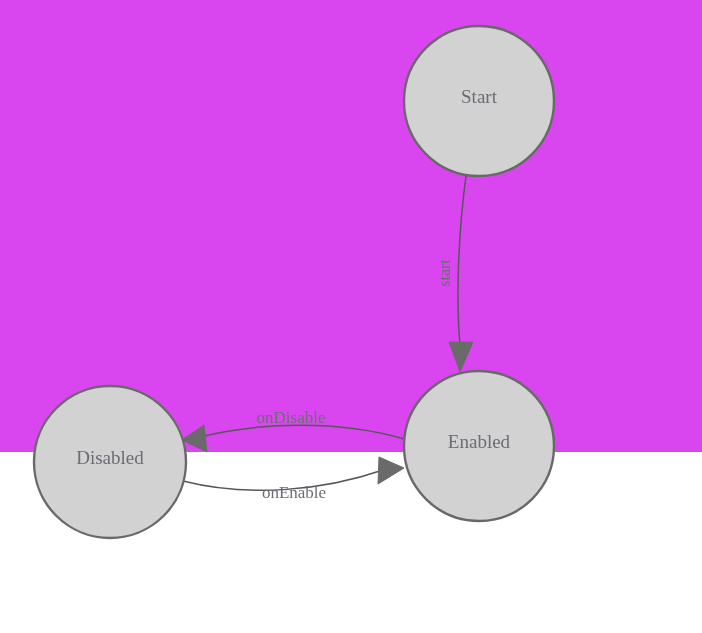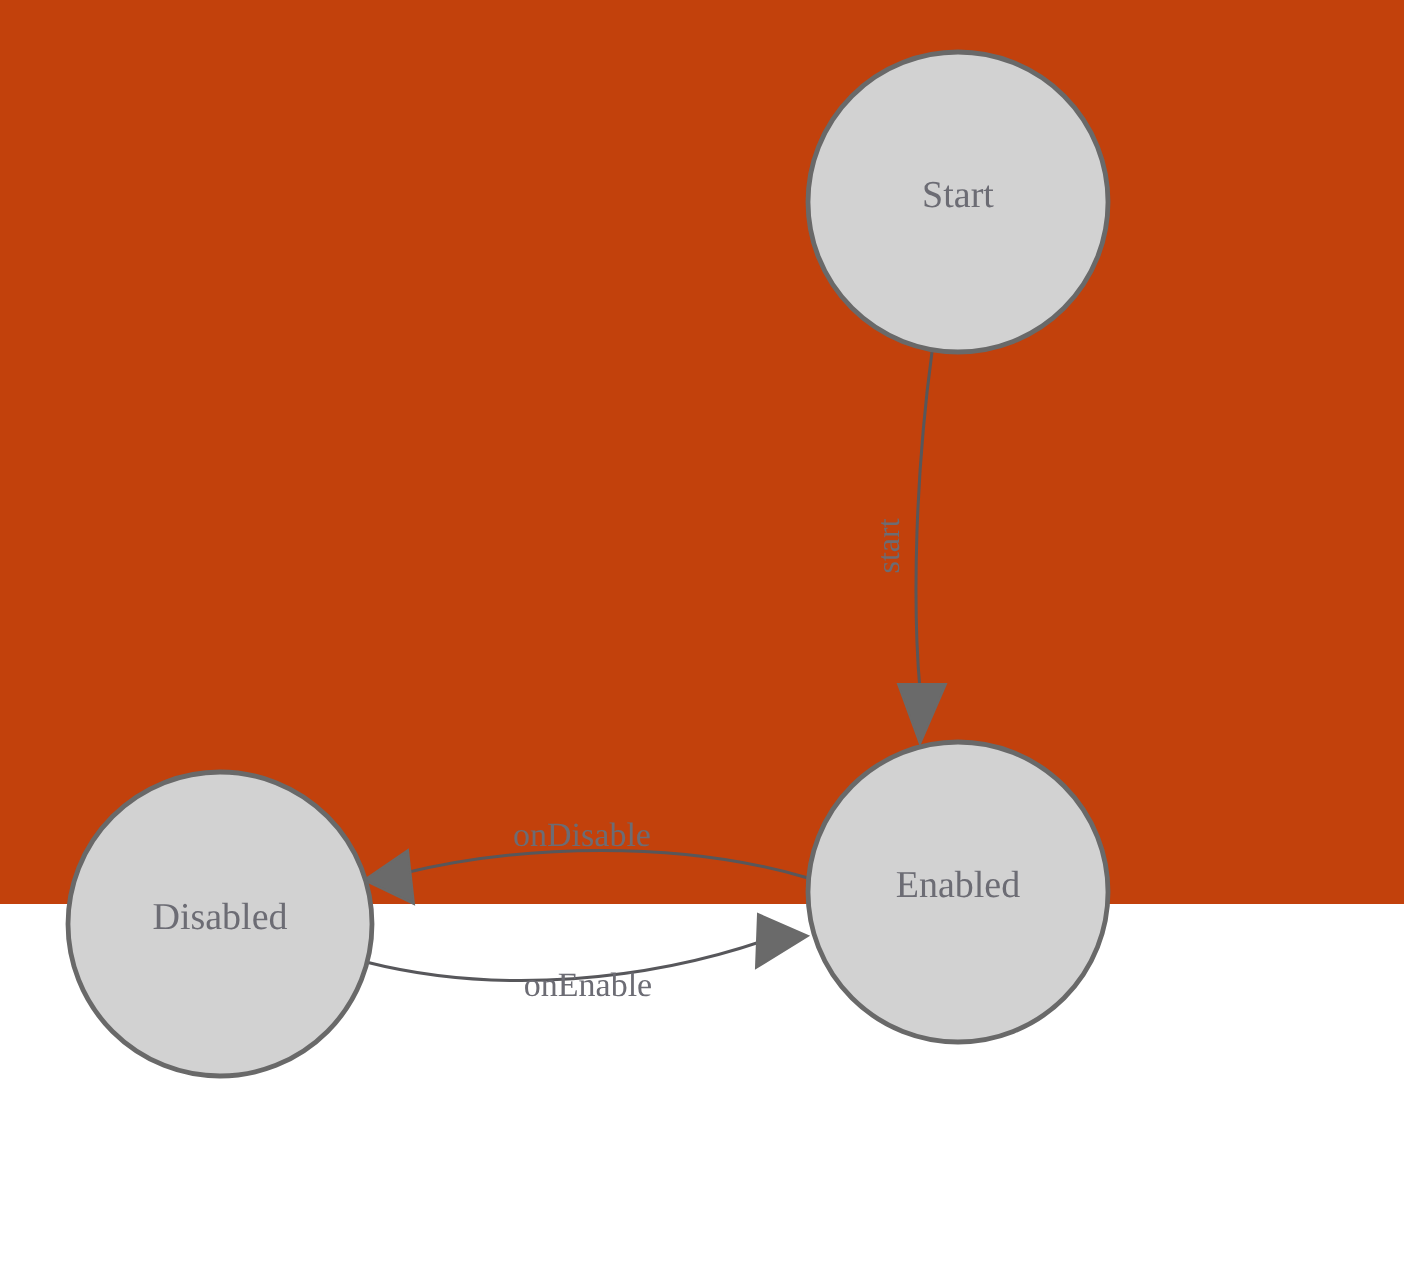--- a/index.html
+++ b/index.html
@@ -10,21 +10,21 @@
   body {
     width: 702px;
     height: 633px;
     overflow: hidden;
     font-family: "Liberation Serif", "DejaVu Serif", serif;
   }
   #diagram-canvas {
     position: relative;
     width: 702px;
     height: 452px;
-    background: #c2410c;
+    background: #d946ef;
   }
   svg.graph-layer {
     position: absolute;
     top: 0;
     left: 0;
     width: 702px;
     height: 633px;
     display: block;
   }
   .node-circle {

